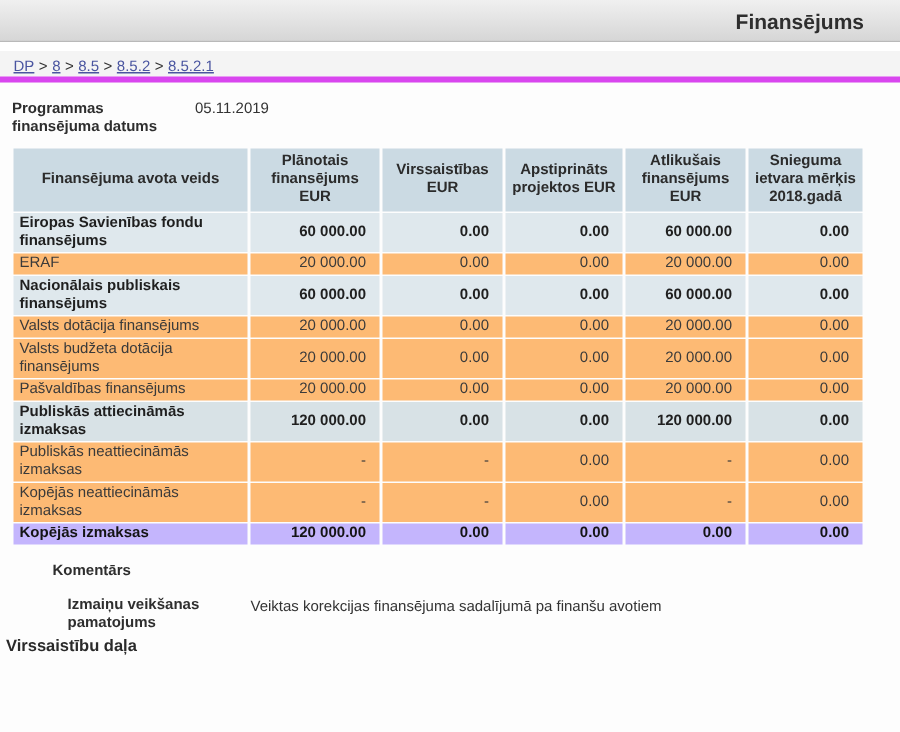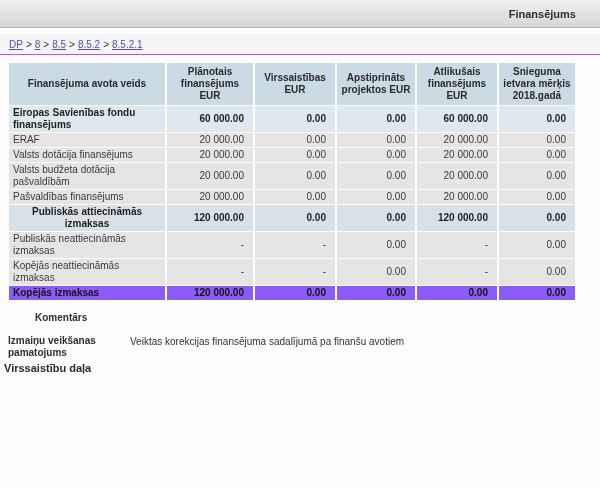--- a/index.html
+++ b/index.html
@@ -3,71 +3,75 @@
 <meta charset="utf-8">
 <style>
   * { margin:0; padding:0; box-sizing:border-box; }
   html,body { width:600px; height:488px; background:#fff; overflow:hidden;
     font-family:"Liberation Sans", sans-serif; font-size:10px; color:#333; }
   .page { width:600px; height:488px; background:#fdfdfd; position:relative; }
 
   
   .topbar { height:28px; background:linear-gradient(#f0f0f0,#d6d6d6);
     border-bottom:1px solid #b9b9b9; display:flex; align-items:center; justify-content:flex-end; }
-  .topbar .title { font-weight:bold; font-size:11px; color:#2e2e2e; padding-right:24px; }
+  .topbar .title { font-weight:bold; font-size:14px; color:#2e2e2e; padding-right:24px; }
 
   .topgap { height:6px; background:#fff; }
 
   
-  .breadcrumb { height:21px; background:#f4f4f4; border-bottom:1px solid #d946ef;
+  .breadcrumb { height:21px; background:#f4f4f4; border-bottom:4px solid #d946ef;
     padding:5px 0 0 9px; }
   .breadcrumb a { color:#4a55a0; text-decoration:underline; cursor:pointer; }
   .breadcrumb .sep { color:#333; margin:0 3px; }
 
   .content { padding:0 8px; }
 
   
   .date-row { display:flex; margin-top:12px; }
   .field-label { width:118px; font-weight:bold; color:#2e2e2e; line-height:12px; }
   .field-value { margin-left:4px; color:#333; }
 
   
   table.fin { border-collapse:separate; border-spacing:2px 1px; margin:7px 0 0 -1px; table-layout:fixed; }
   table.fin th { background:#cbdae3; font-weight:bold; font-size:10px; color:#2b2b2b;
     text-align:center; vertical-align:middle; padding:3px 2px; line-height:12px; }
   table.fin td { font-size:10px; line-height:12px; padding:1px 4px; vertical-align:middle; }
   table.fin td.num { text-align:right; padding-right:9px; }
-  tr.r-normal  td { background:#e5e5e5; color:#3a3a3a; }
+  tr.r-normal  td { background:#fdba74; color:#3a3a3a; }
   tr.r-section td { background:#dfe8ed; font-weight:bold; color:#1f1f1f; }
-  tr.r-subtotal td { background:#d8e2e6; font-weight:bold; color:#1f1f1f;text-align:center; }
+  tr.r-subtotal td { background:#d8e2e6; font-weight:bold; color:#1f1f1f; }
   tr.r-total   td { background:#c4d5da; font-weight:bold; color:#1f1f1f; }
-  tr.r-grand   td { background:#8b5cf6; font-weight:bold; color:#141414; }
+  tr.r-grand   td { background:#c4b5fd; font-weight:bold; color:#141414; }
 
   .comment-label { margin-top:11px; font-weight:bold; color:#2e2e2e;padding-left:27px; }
-  .reason-row { display:flex; margin-top:12px; }
+  .reason-row { display:flex; margin-top:12px;margin-left:37px; }
   .reason-row .field-value { margin-left:4px; padding-top:1px; }
 
   .section-title { font-weight:bold; font-size:11px; color:#2a2a2a; margin:3px 0 3px -6px; padding-left:2px; }
 </style>
 </head>
 <body>
 
 <div class="page">
 
   <div class="topbar">
     <span class="title">Finansējums</span>
   </div>
   <div class="topgap"></div>
 
   <div class="breadcrumb">
     <a>DP</a><span class="sep">&gt;</span><a>8</a><span class="sep">&gt;</span><a>8.5</a><span class="sep">&gt;</span><a>8.5.2</a><span class="sep">&gt;</span><a>8.5.2.1</a>
   </div>
 
   <div class="content">
 
+    <div class="date-row">
+      <div class="field-label">Programmas finansējuma datums</div>
+      <div class="field-value">05.11.2019</div>
+    </div>
 
     <table class="fin">
       <colgroup>
           <col style="width:156px">
           <col style="width:86px">
           <col style="width:80px">
           <col style="width:78px">
           <col style="width:80px">
           <col style="width:76px">
         </colgroup>
@@ -91,30 +95,38 @@
           <td class="num">0.00</td>
         </tr>
         <tr class="r-normal">
           <td>ERAF</td>
           <td class="num">20 000.00</td>
           <td class="num">0.00</td>
           <td class="num">0.00</td>
           <td class="num">20 000.00</td>
           <td class="num">0.00</td>
         </tr>
+        <tr class="r-section">
+          <td>Nacionālais publiskais finansējums</td>
+          <td class="num">60 000.00</td>
+          <td class="num">0.00</td>
+          <td class="num">0.00</td>
+          <td class="num">60 000.00</td>
+          <td class="num">0.00</td>
+        </tr>
         <tr class="r-normal">
           <td>Valsts dotācija finansējums</td>
           <td class="num">20 000.00</td>
           <td class="num">0.00</td>
           <td class="num">0.00</td>
           <td class="num">20 000.00</td>
           <td class="num">0.00</td>
         </tr>
         <tr class="r-normal">
-          <td>Valsts budžeta dotācija pašvaldībām</td>
+          <td>Valsts budžeta dotācija finansējums</td>
           <td class="num">20 000.00</td>
           <td class="num">0.00</td>
           <td class="num">0.00</td>
           <td class="num">20 000.00</td>
           <td class="num">0.00</td>
         </tr>
         <tr class="r-normal">
           <td>Pašvaldības finansējums</td>
           <td class="num">20 000.00</td>
           <td class="num">0.00</td>

